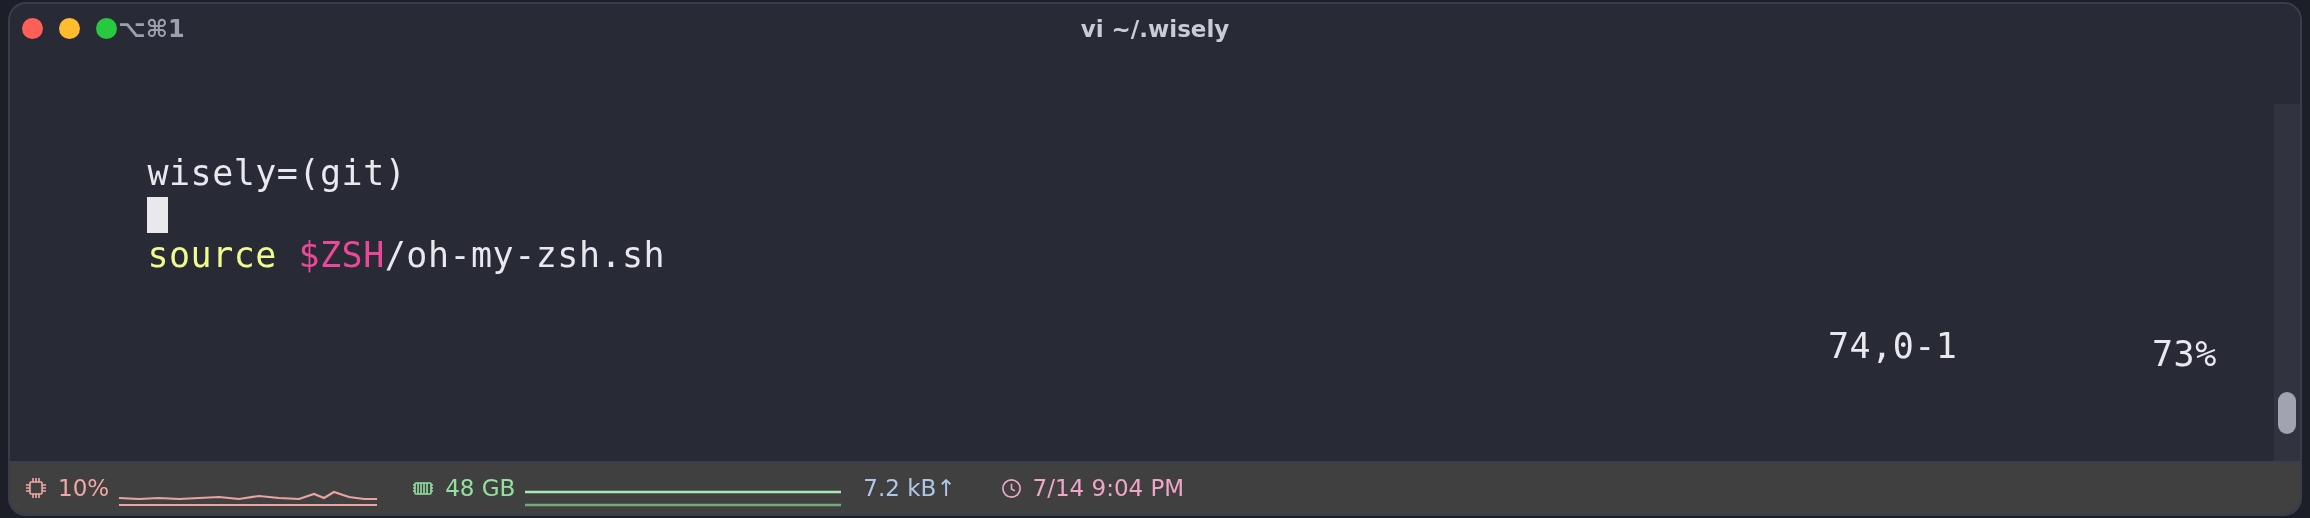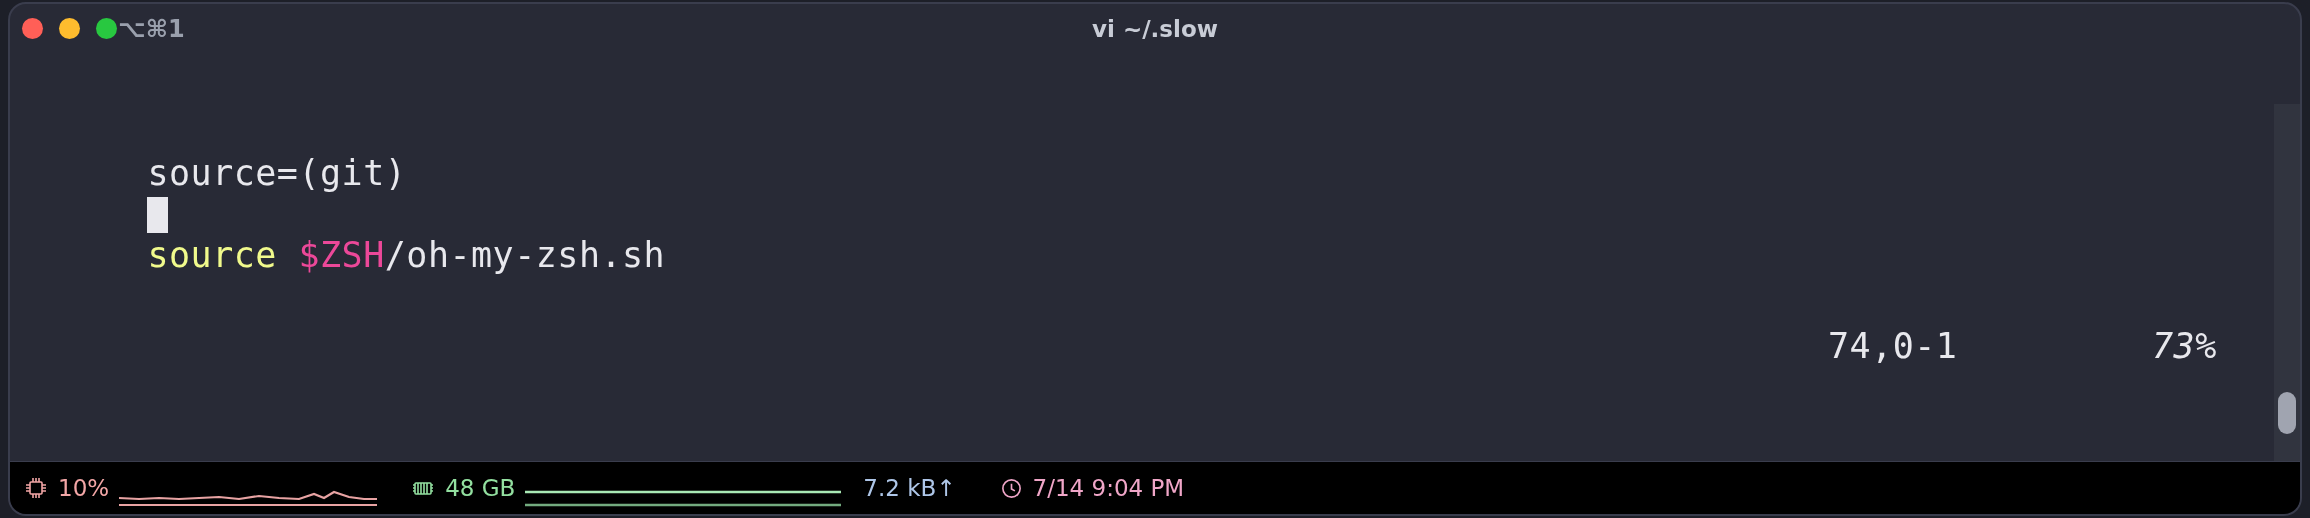--- a/index.html
+++ b/index.html
@@ -114,21 +114,21 @@
     left: 0;
     right: 0;
     height: 44px;
     font-family: "DejaVu Sans Mono", monospace;
     font-size: 35px;
     color: #e8e8ed;
     letter-spacing: 0.5px;
     padding-left: 35px;
   }
   .vim-pos     { position: absolute; left: 1818px; top: 0; }
-  .vim-percent { position: absolute; left: 2142px; top: 0; font-style: italic; }
+  .vim-percent { position: absolute; left: 2142px; top: 8px; }
 
   
   .scroll-track {
     position: absolute;
     right: 0px;
     top: 50px;
     width: 26px;
     height: 360px;
     background: #31343f;
   }
@@ -142,21 +142,21 @@
     background: #a0a4b0;
   }
 
   
   .statusbar {
     position: absolute;
     left: 0;
     bottom: 0;
     width: 100%;
     height: 52px;
-    background: #000000;
+    background: #404040;
     border-top: 1px solid #3a3d4d;
     display: flex;
     align-items: center;
     font-family: "DejaVu Sans", sans-serif;
     font-size: 23px;
   }
   .seg {
     display: flex;
     align-items: center;
     height: 100%;
@@ -180,28 +180,28 @@
 
 <div class="window">
 
   <div class="titlebar">
     <div class="traffic">
       <span class="dot red"></span>
       <span class="dot yellow"></span>
       <span class="dot green"></span>
     </div>
     <div class="tab-shortcut">⌥⌘1</div>
-    <div class="window-title">vi ~/.slow</div>
+    <div class="window-title">vi ~/.wisely</div>
   </div>
 
   <div class="terminal">
 
 
     <div class="code-line l2">
-      <span class="c-plain">source=(git)</span>
+      <span class="c-plain">wisely=(git)</span>
     </div>
 
     <div class="code-line l3">
       <span class="cursor-block"></span>
     </div>
 
     <div class="code-line l4">
       <span class="c-yellow">source </span><span class="c-blue">$ZSH</span><span class="c-plain">/oh-my-zsh.sh</span>
     </div>
 

